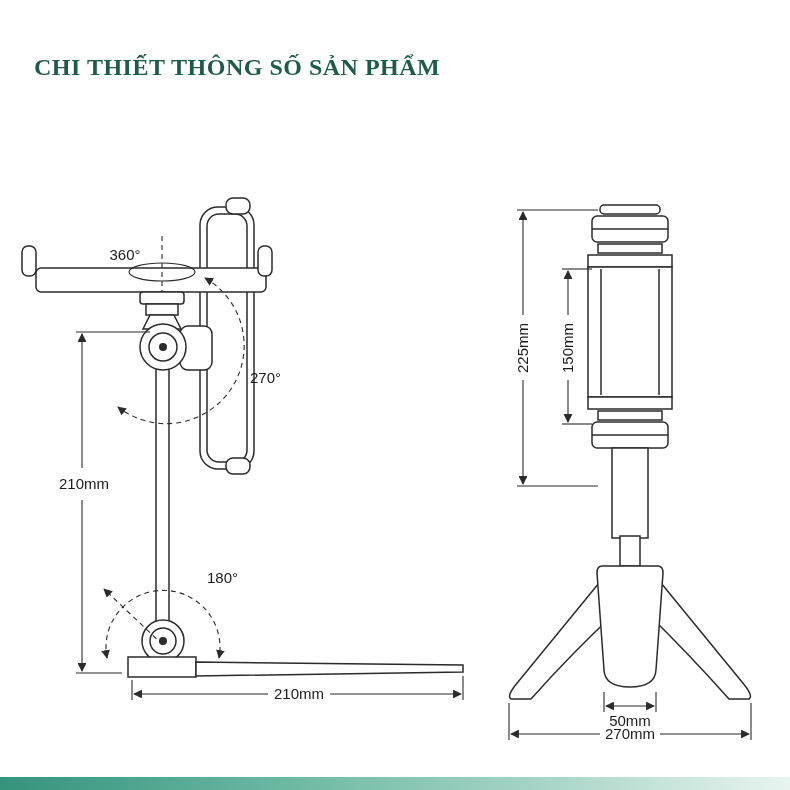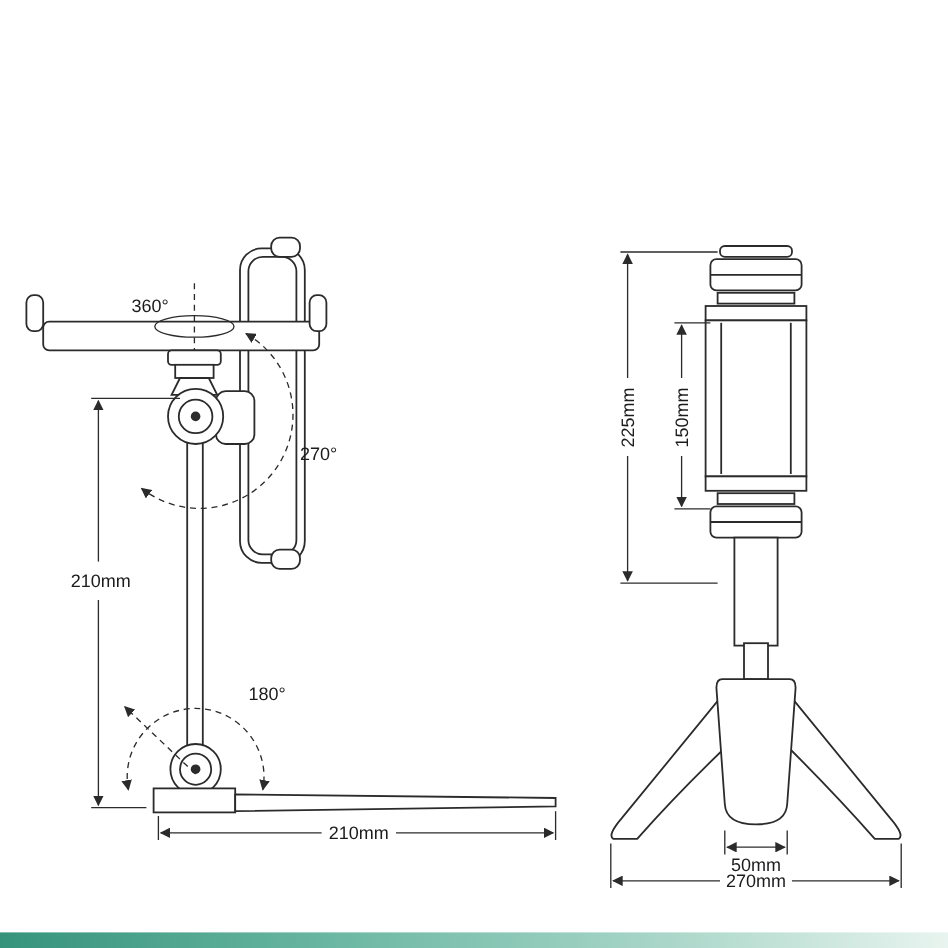--- a/index.html
+++ b/index.html
@@ -14,20 +14,21 @@
   .ln{fill:none;stroke:#2b2b2b;stroke-width:1.5;}
   .dim{fill:none;stroke:#2b2b2b;stroke-width:1.1;}
   .dash{stroke-dasharray:5 4;}
   .lbl{font:15px "Liberation Sans",sans-serif;fill:#1c1c1e;}
 </style>
 </head>
 <body>
 
 <div id="page">
 
+  <div id="title">CHI THIẾT THÔNG SỐ SẢN PHẨM</div>
 
   <svg width="790" height="790" viewBox="0 0 790 790">
     <defs>
       <marker id="arr" viewBox="0 0 10 10" refX="9" refY="5" markerWidth="8" markerHeight="8" orient="auto-start-reverse">
         <path d="M0,0 L10,5 L0,10 Z" fill="#2b2b2b"></path>
       </marker>
     </defs>
 
     <g>
 

